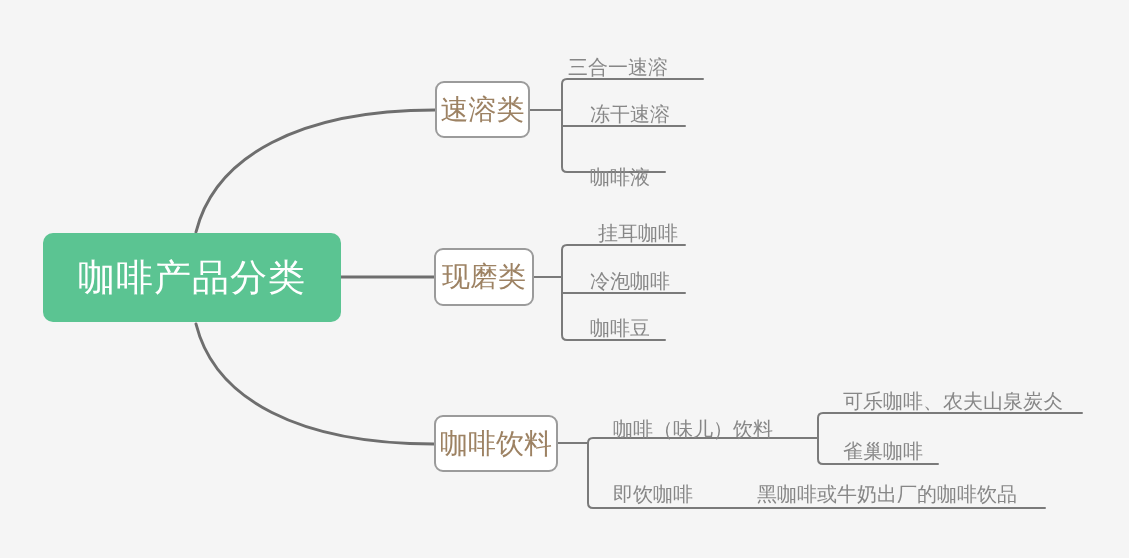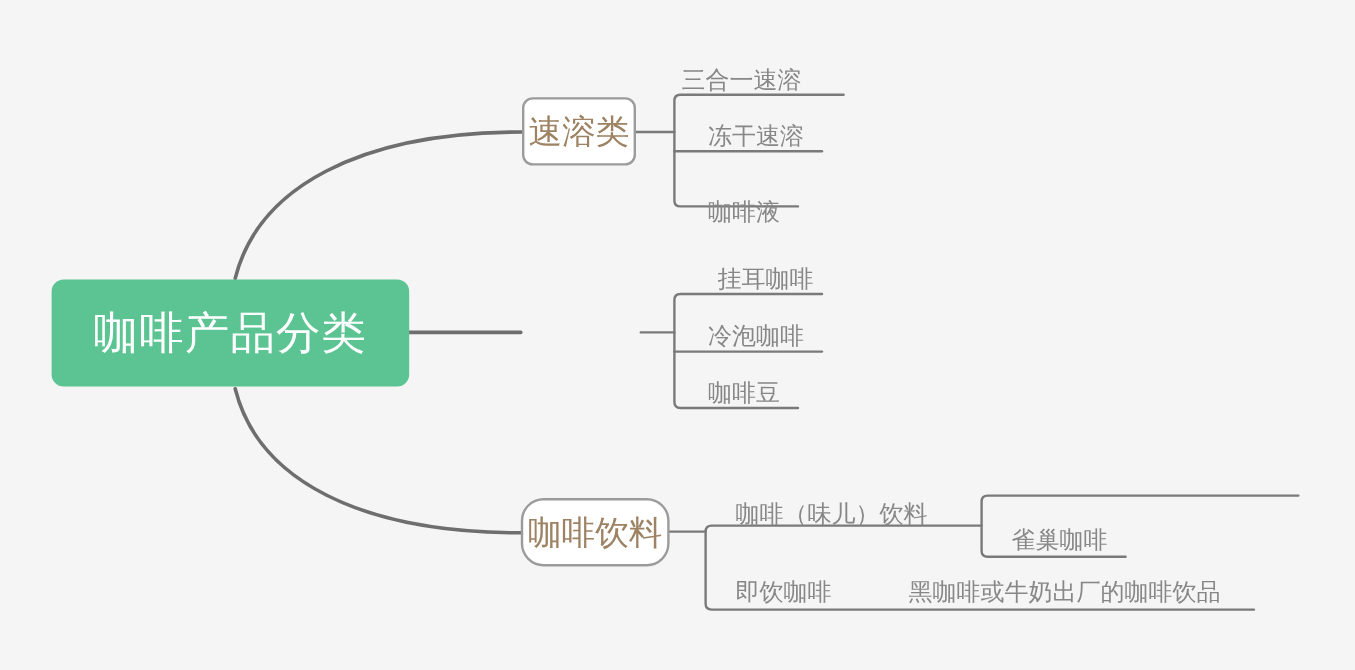--- a/index.html
+++ b/index.html
@@ -33,21 +33,21 @@
   .branch-node {
     background: #ffffff;
     border: 2px solid #9b9b9b;
     border-radius: 9px;
     color: #9d8263;
     font-size: 28px;
     cursor: default;
   }
   .branch-1 { left: 435px; top: 81px;  width: 95px;  height: 57px; }
   .branch-2 { left: 434px; top: 248px; width: 100px; height: 58px; }
-  .branch-3 { left: 434px; top: 415px; width: 124px; height: 57px; border-radius: 19px; }
+  .branch-3 { left: 434px; top: 415px; width: 124px; height: 57px; }
   .leaf {
     position: absolute;
     color: #878787;
     font-size: 20px;
     line-height: 23px;
     white-space: nowrap;
     cursor: default;
   }
   
   .leaf-1-0 { left: 568px; top: 56px; }
@@ -89,28 +89,30 @@
 
       <path d="M 558 443 L 588 443"></path>
       <path d="M 818 438 L 593 438 Q 588 438 588 443 L 588 503 Q 588 508 593 508 L 1045 508"></path>
       <path d="M 1082 413 L 823 413 Q 818 413 818 418 L 818 459 Q 818 464 823 464 L 938 464"></path>
     </g>
   </svg>
 
   <div class="node root-node">咖啡产品分类</div>
 
   <div class="node branch-node branch-1">速溶类</div>
+  <div class="node branch-node branch-2">现磨类</div>
   <div class="node branch-node branch-3">咖啡饮料</div>
 
   <div class="leaf leaf-1-0">三合一速溶</div>
   <div class="leaf leaf-1-1">冻干速溶</div>
   <div class="leaf leaf-1-2">咖啡液</div>
 
   <div class="leaf leaf-2-0">挂耳咖啡</div>
   <div class="leaf leaf-2-1">冷泡咖啡</div>
   <div class="leaf leaf-2-2">咖啡豆</div>
 
   <div class="leaf leaf-3-0">咖啡（味儿）饮料</div>
+  <div class="leaf leaf-3-0-0">可乐咖啡、农夫山泉炭仌</div>
   <div class="leaf leaf-3-0-1">雀巢咖啡</div>
   <div class="leaf leaf-3-1">即饮咖啡</div>
   <div class="leaf leaf-3-1-0">黑咖啡或牛奶出厂的咖啡饮品</div>
 
 </div>
 
 </body></html>

